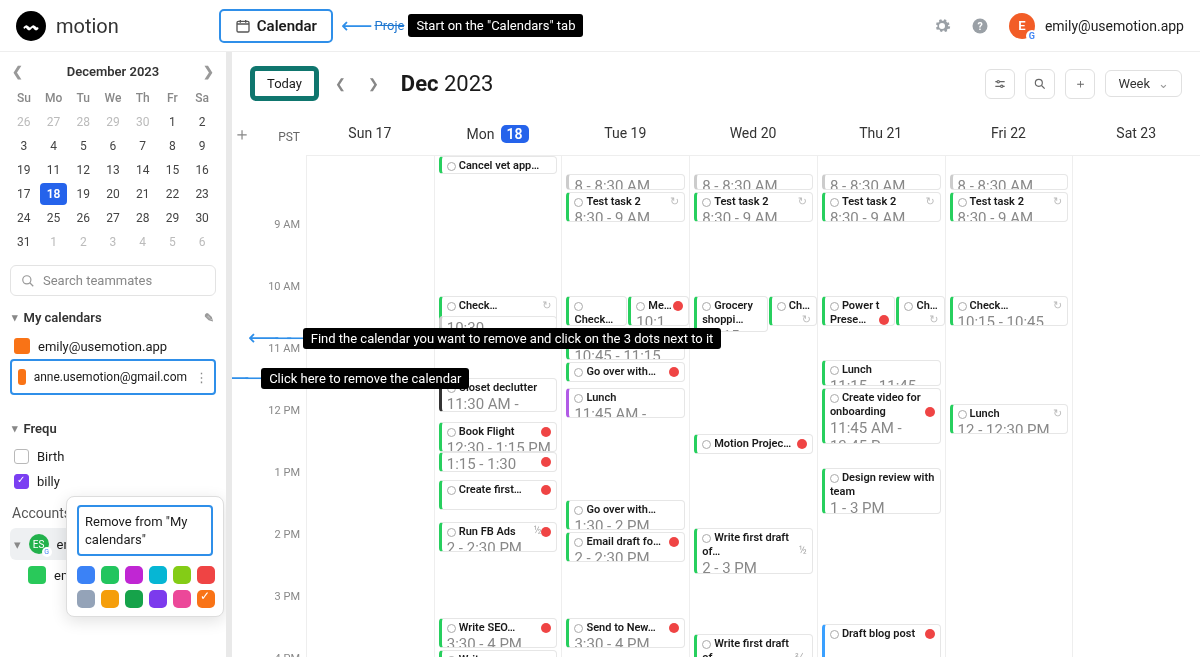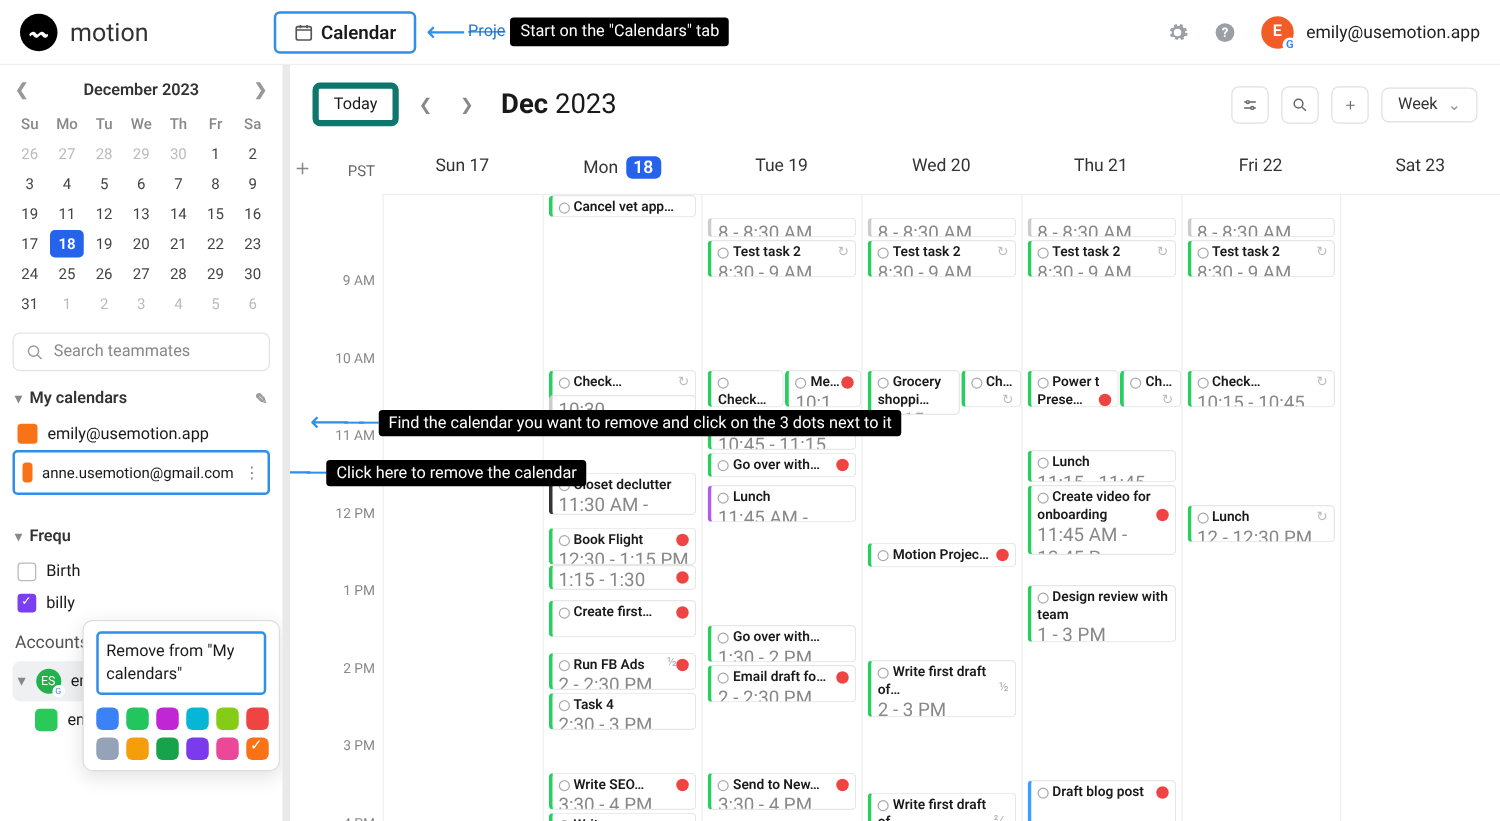--- a/index.html
+++ b/index.html
@@ -312,21 +312,20 @@
               <span class="tm">10:30</span>
             </div>
             <div class="ev " style="top: 222px; height: 34px; border-left: 3px solid rgb(51, 51, 51);"><span class="circ"></span><span class="t">Closet declutter</span><span class="tm">11:30 AM - 12:30…</span></div>
             <div class="ev g" style="top: 266px; height: 30px;"><span class="circ"></span><span class="t">Book Flight</span><span class="alert"></span><span class="tm">12:30 - 1:15 PM</span></div>
             <div class="ev g" style="top: 296px; height: 20px;">
               <span class="alert"></span>
               <span class="tm">1:15 - 1:30 PM</span>
             </div>
             <div class="ev g" style="top: 324px; height: 30px;"><span class="circ"></span><span class="t">Create first…</span><span class="alert"></span></div>
             <div class="ev g" style="top: 366px; height: 30px;"><span class="circ"></span><span class="t">Run FB Ads</span><span class="alert"></span><span class="half">½</span><span class="tm">2 - 2:30 PM</span></div>
-            <div class="ev g" style="top: 398px; height: 30px;"><span class="circ"></span><span class="t">Task 4</span><span class="tm">2:30 - 3 PM</span></div>
             <div class="ev g" style="top: 462px; height: 30px;"><span class="circ"></span><span class="t">Write SEO…</span><span class="alert"></span><span class="tm">3:30 - 4 PM</span></div>
             <div class="ev g" style="top: 494px; height: 18px;"><span class="circ"></span><span class="t">Write</span></div>
           </div>
         <div class="col" id="col-tue">
             <div class="ev " style="top: 18px; height: 16px;">
               <span class="tm">8 - 8:30 AM</span>
             </div>
             <div class="ev g" style="top: 36px; height: 30px;"><span class="circ"></span><span class="t">Test task 2</span><span class="refresh">↻</span><span class="tm">8:30 - 9 AM</span></div>
             <div class="ev g" style="top: 140px; height: 30px; width: 48%; right: auto;"><span class="circ"></span><span class="t">Check…</span></div>
             <div class="ev g" style="top: 140px; height: 30px; width: 48%; right: auto; left: 52%;"><span class="circ"></span><span class="t">Me…</span><span class="alert"></span><span class="tm">10:1…</span></div>

